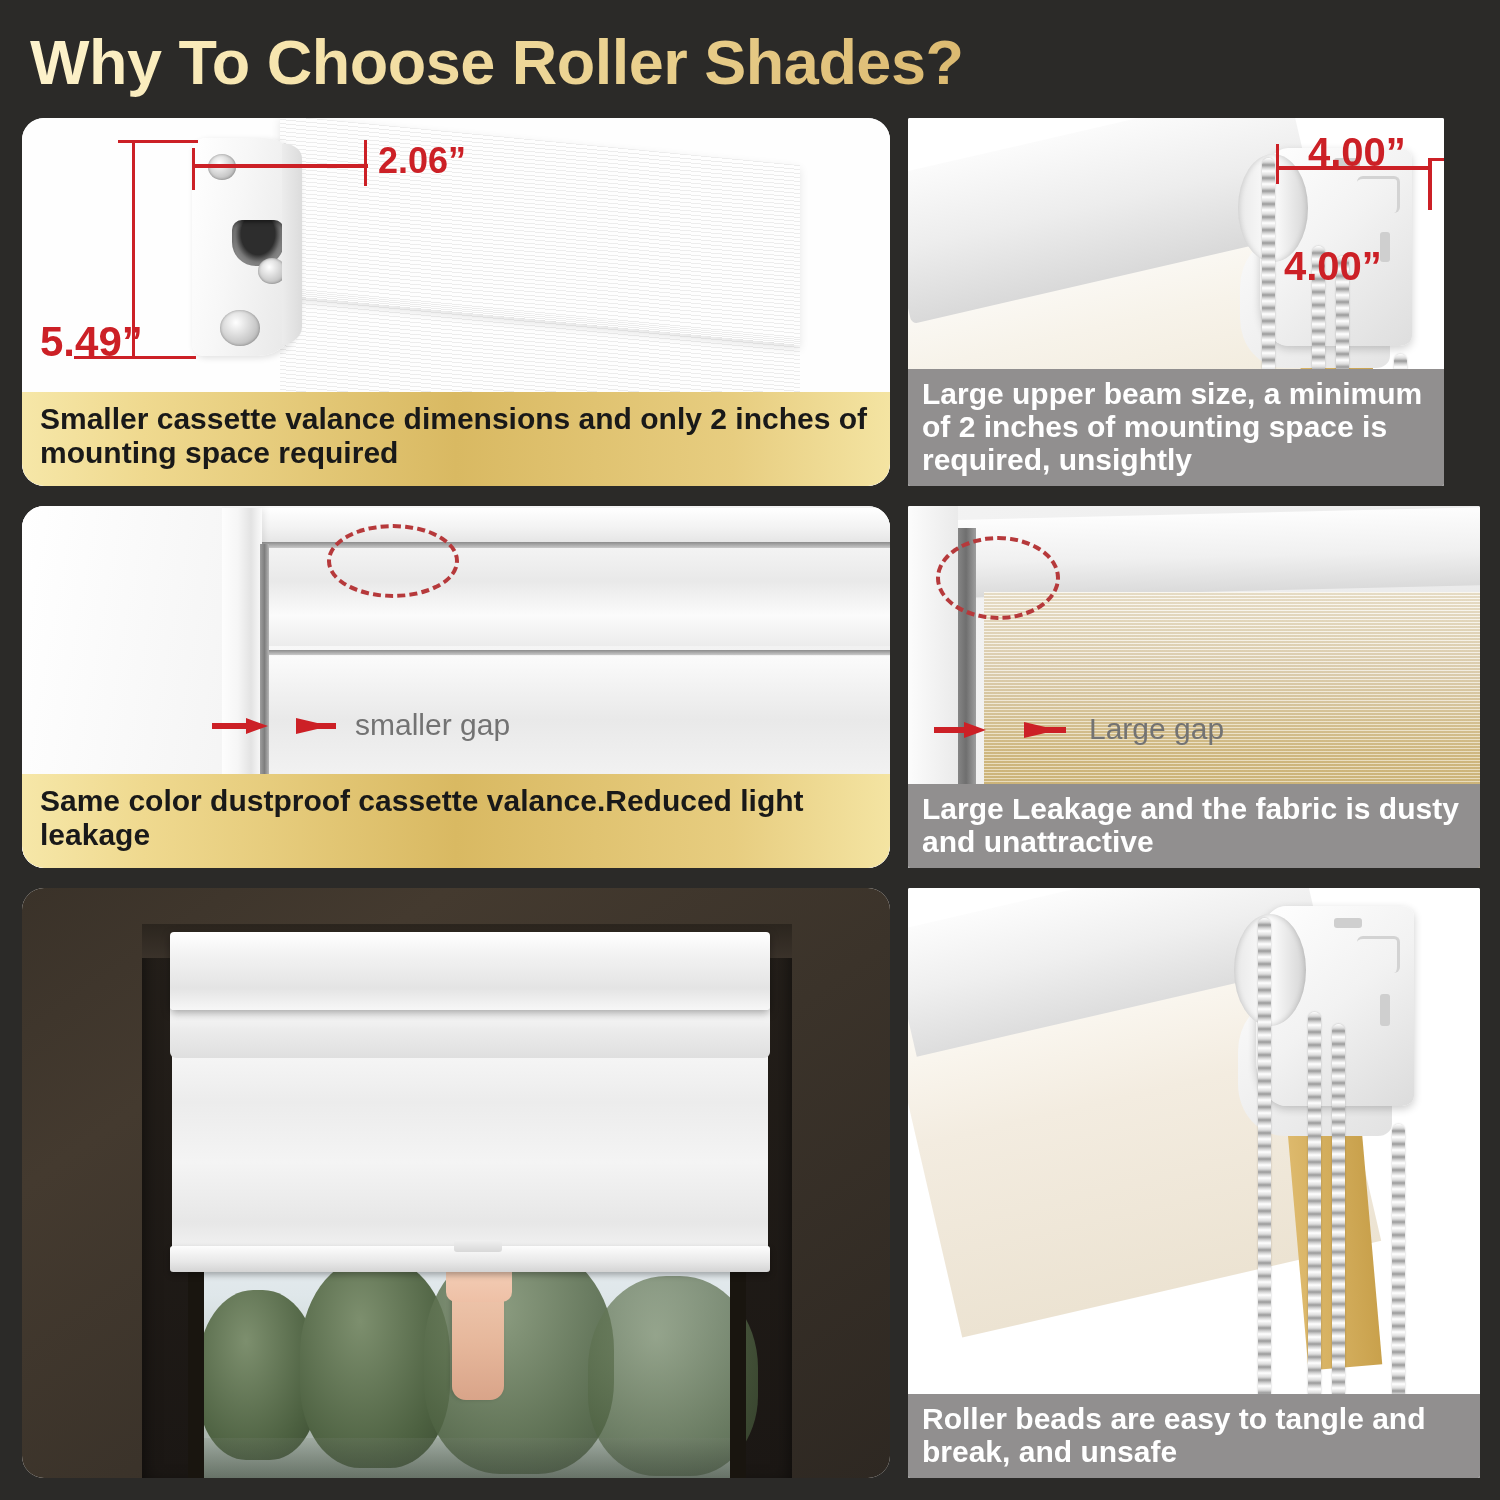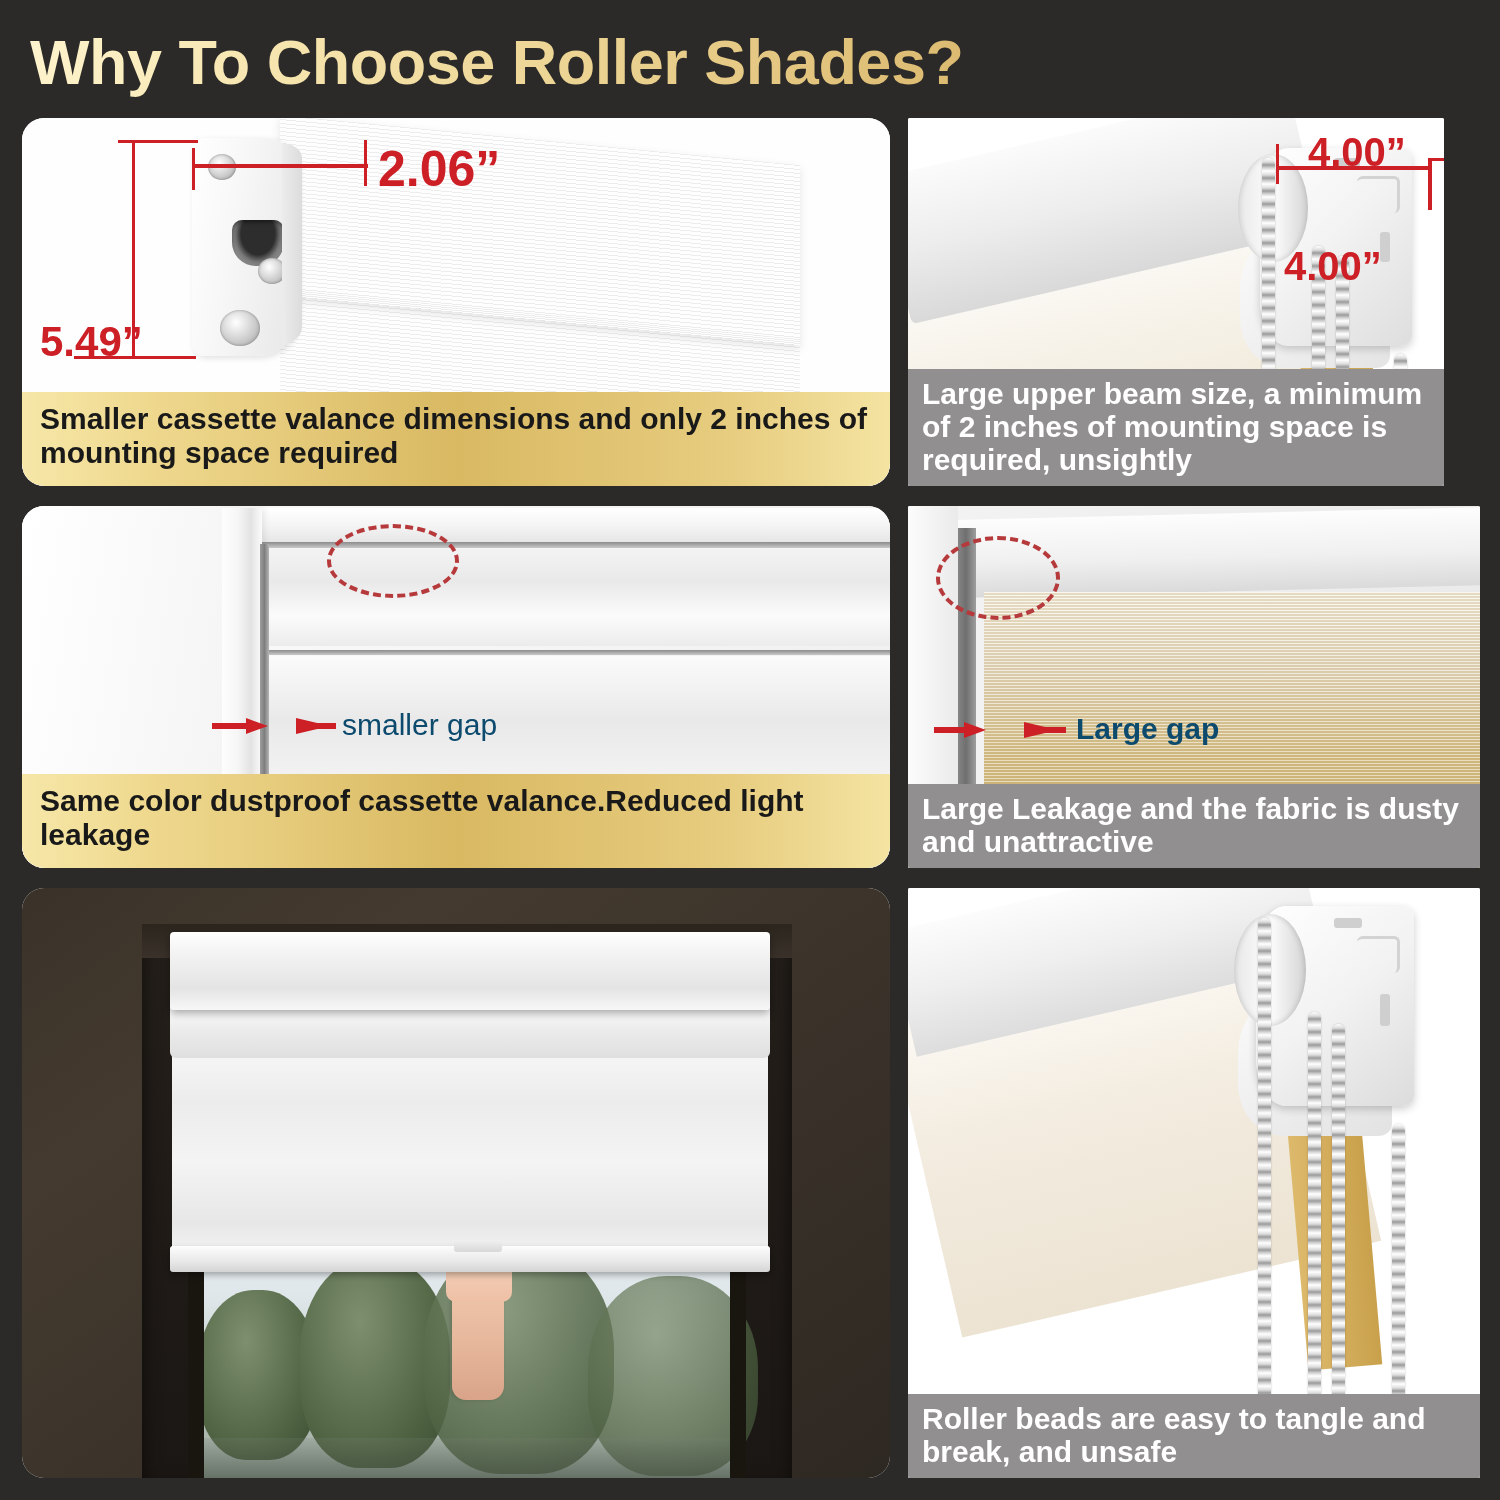--- a/index.html
+++ b/index.html
@@ -45,21 +45,21 @@
   .cap-gray{
     background:#918f8f;
     color:#ffffff;
     padding:8px 14px 10px 14px;
     font-size:30px;font-weight:bold;line-height:1.1;
   }
 
   
   .dimtxt{position:absolute;color:#cc2026;font-weight:bold;white-space:nowrap;}
   .redline{position:absolute;background:#cc2026;}
-  .gapnote{position:absolute;color:#0c4a6e;white-space:nowrap;font-size:27px;}
+  .gapnote{position:absolute;color:#737373;white-space:nowrap;font-size:27px;margin-left:13px;}
   .dashed-ell{position:absolute;border:4px dashed #b6393b;border-radius:50%;}
 
   
   .p1-bg{position:absolute;inset:0;background:#fefefe;}
   .p1-cap-body{
     position:absolute;left:170px;top:20px;width:106px;height:218px;
     background:linear-gradient(100deg,#ffffff 0%,#f7f7f7 40%,#e6e6e6 100%);
     border-radius:14px 34px 40px 12px / 12px 30px 40px 12px;
     box-shadow:2px 2px 6px rgba(0,0,0,.12);
   }
@@ -281,21 +281,21 @@
     <div class="p1-cap-body">
       <div class="p1-slot"></div>
       <div class="p1-screw" style="left:16px;top:16px;"></div>
       <div class="p1-screw" style="left:66px;top:120px;"></div>
       <div class="p1-screw" style="left:28px;top:172px;width:40px;height:36px;"></div>
     </div>
 
     <div class="redline" style="left:170px;top:30px;width:3px;height:42px;"></div>
     <div class="redline" style="left:342px;top:22px;width:3px;height:46px;"></div>
     <div class="redline" style="left:170px;top:46px;width:176px;height:4px;"></div>
-    <div class="dimtxt" style="left:356px;top:22px;font-size:50px;">2.06”</div>
+    <div class="dimtxt" style="left:356px;top:22px;font-size:36px;">2.06”</div>
 
     <div class="redline" style="left:110px;top:22px;width:3px;height:218px;"></div>
     <div class="redline" style="left:96px;top:22px;width:80px;height:3px;"></div>
     <div class="redline" style="left:52px;top:238px;width:122px;height:3px;"></div>
     <div class="dimtxt" style="left:18px;top:200px;font-size:42px;">5.49”</div>
   </div>
 
   <div class="cap cap-gold">
     <span class="txt">Smaller cassette valance dimensions and only 2 inches of mounting space required</span>
   </div>
@@ -389,21 +389,21 @@
     <div class="dashed-ell" style="left:28px;top:30px;width:116px;height:76px;"></div>
 
     <svg style="position:absolute;left:26px;top:204px;" width="110" height="40">
       <polygon points="0,20 30,20 30,12 52,20 30,28 30,20" fill="#cc2026"></polygon>
       <rect x="0" y="17" width="34" height="6" fill="#cc2026"></rect>
     </svg>
     <svg style="position:absolute;left:94px;top:204px;" width="120" height="40">
       <polygon points="56,20 22,12 22,28" fill="#cc2026"></polygon>
       <rect x="22" y="17" width="42" height="6" fill="#cc2026"></rect>
     </svg>
-    <div class="gapnote" style="left:168px;top:206px;font-size:30px;font-weight:bold;">Large gap</div>
+    <div class="gapnote" style="left:168px;top:206px;font-size:30px;">Large gap</div>
   </div>
 
   <div class="cap cap-gray">
     <span class="txt">Large Leakage and the fabric is dusty and unattractive</span>
   </div>
 </div>
 
 <div class="panel left" style="left:22px;top:888px;width:868px;height:590px;">
   <div class="stage">
     <div class="p5-wall"></div>

